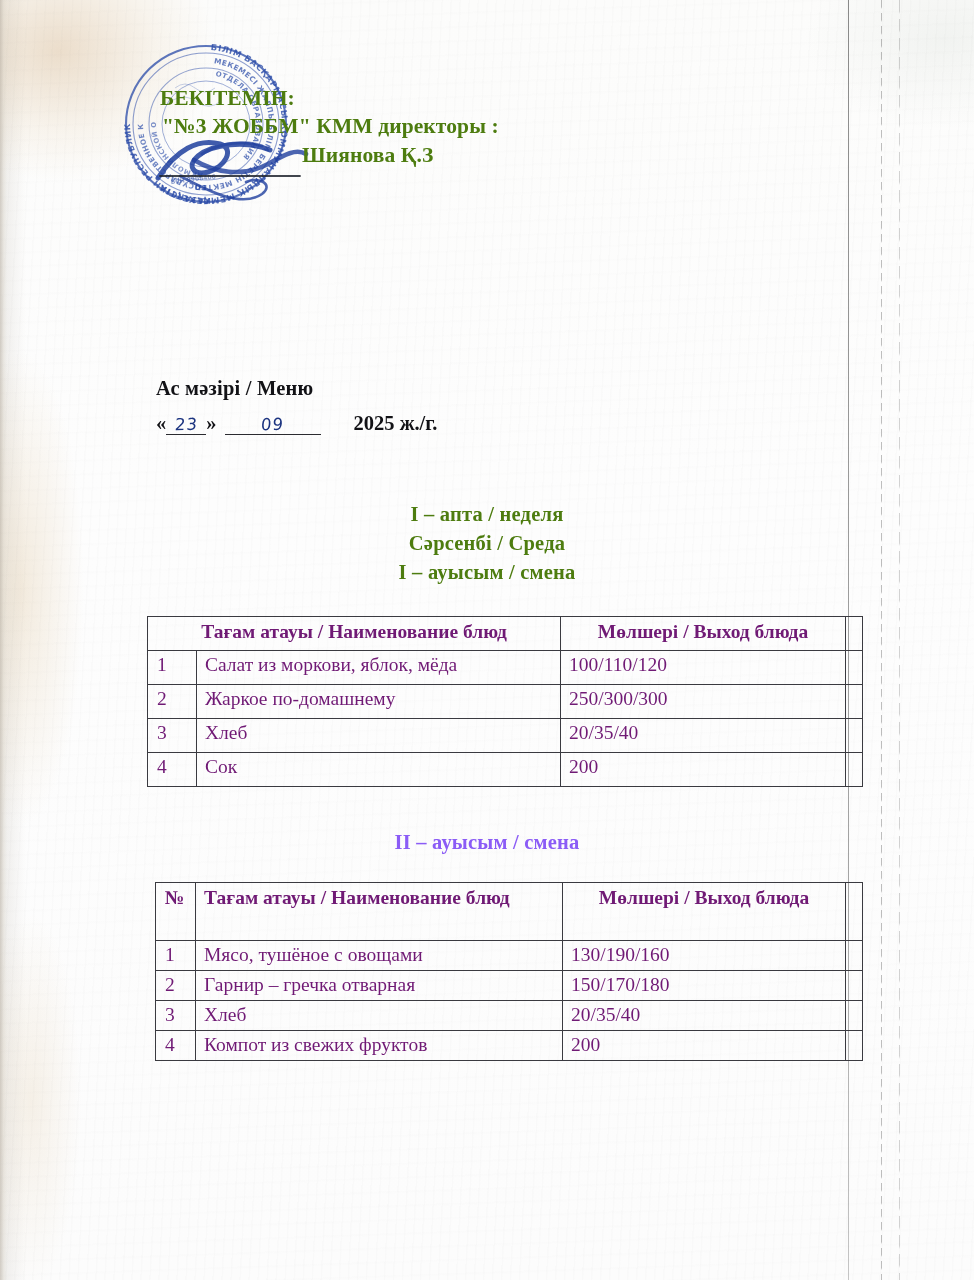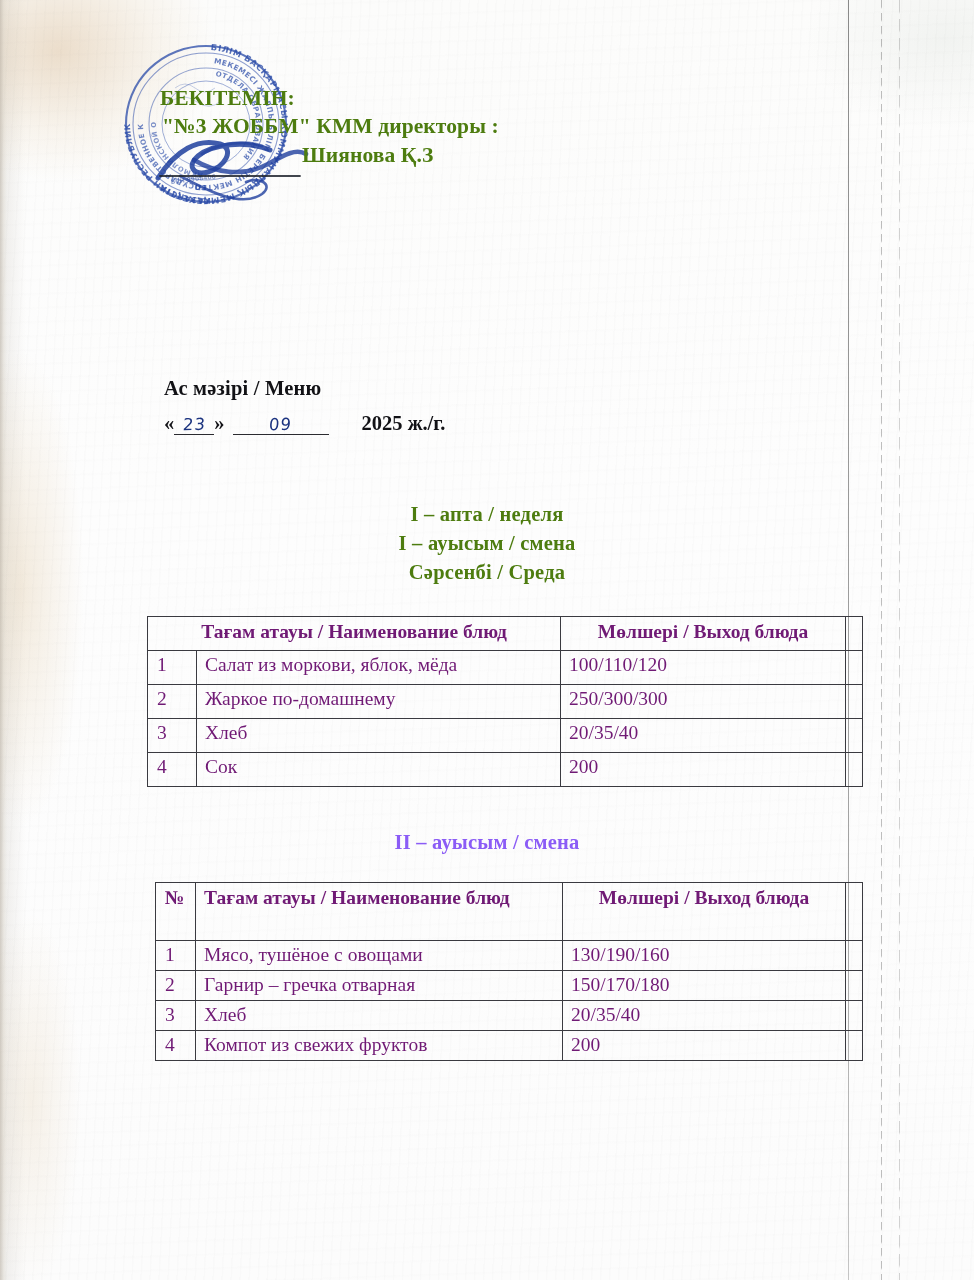--- a/index.html
+++ b/index.html
@@ -90,21 +90,21 @@
     line-height: 1.32;
     letter-spacing: .1px;
     white-space: nowrap;
   }
   .approval .ln2 { margin-left: 2px; }
   .approval .ln3 { margin-left: 142px; }
 
   
   .title-block {
     position: absolute;
-    left: 164px;
+    left: 156px;
     top: 378px;
     font-weight: bold;
     font-size: 20.5px;
     color: #121216;
     line-height: 1.0;
   }
   .title-main { font-size: 20.5px; letter-spacing: .2px; }
   .date-line {
     margin-top: 14px;
     font-size: 20.5px;
@@ -305,22 +305,22 @@
       <span class="q">»</span>
       <span class="blank month">
         <span class="hw">09</span>
       </span>
       <span class="year">2025 ж./г.</span>
     </div>
   </div>
 
   <div class="headings">
     <div>I – апта / неделя</div>
+    <div>Сәрсенбі / Среда</div>
     <div>I – ауысым / смена</div>
-    <div>Сәрсенбі / Среда</div>
   </div>
 
   <table class="menu-table" id="table-shift-1">
     <colgroup>
       <col class="c-num">
         <col class="c-name">
         <col class="c-out">
         <col class="c-pad">
     </colgroup>
     <thead>

